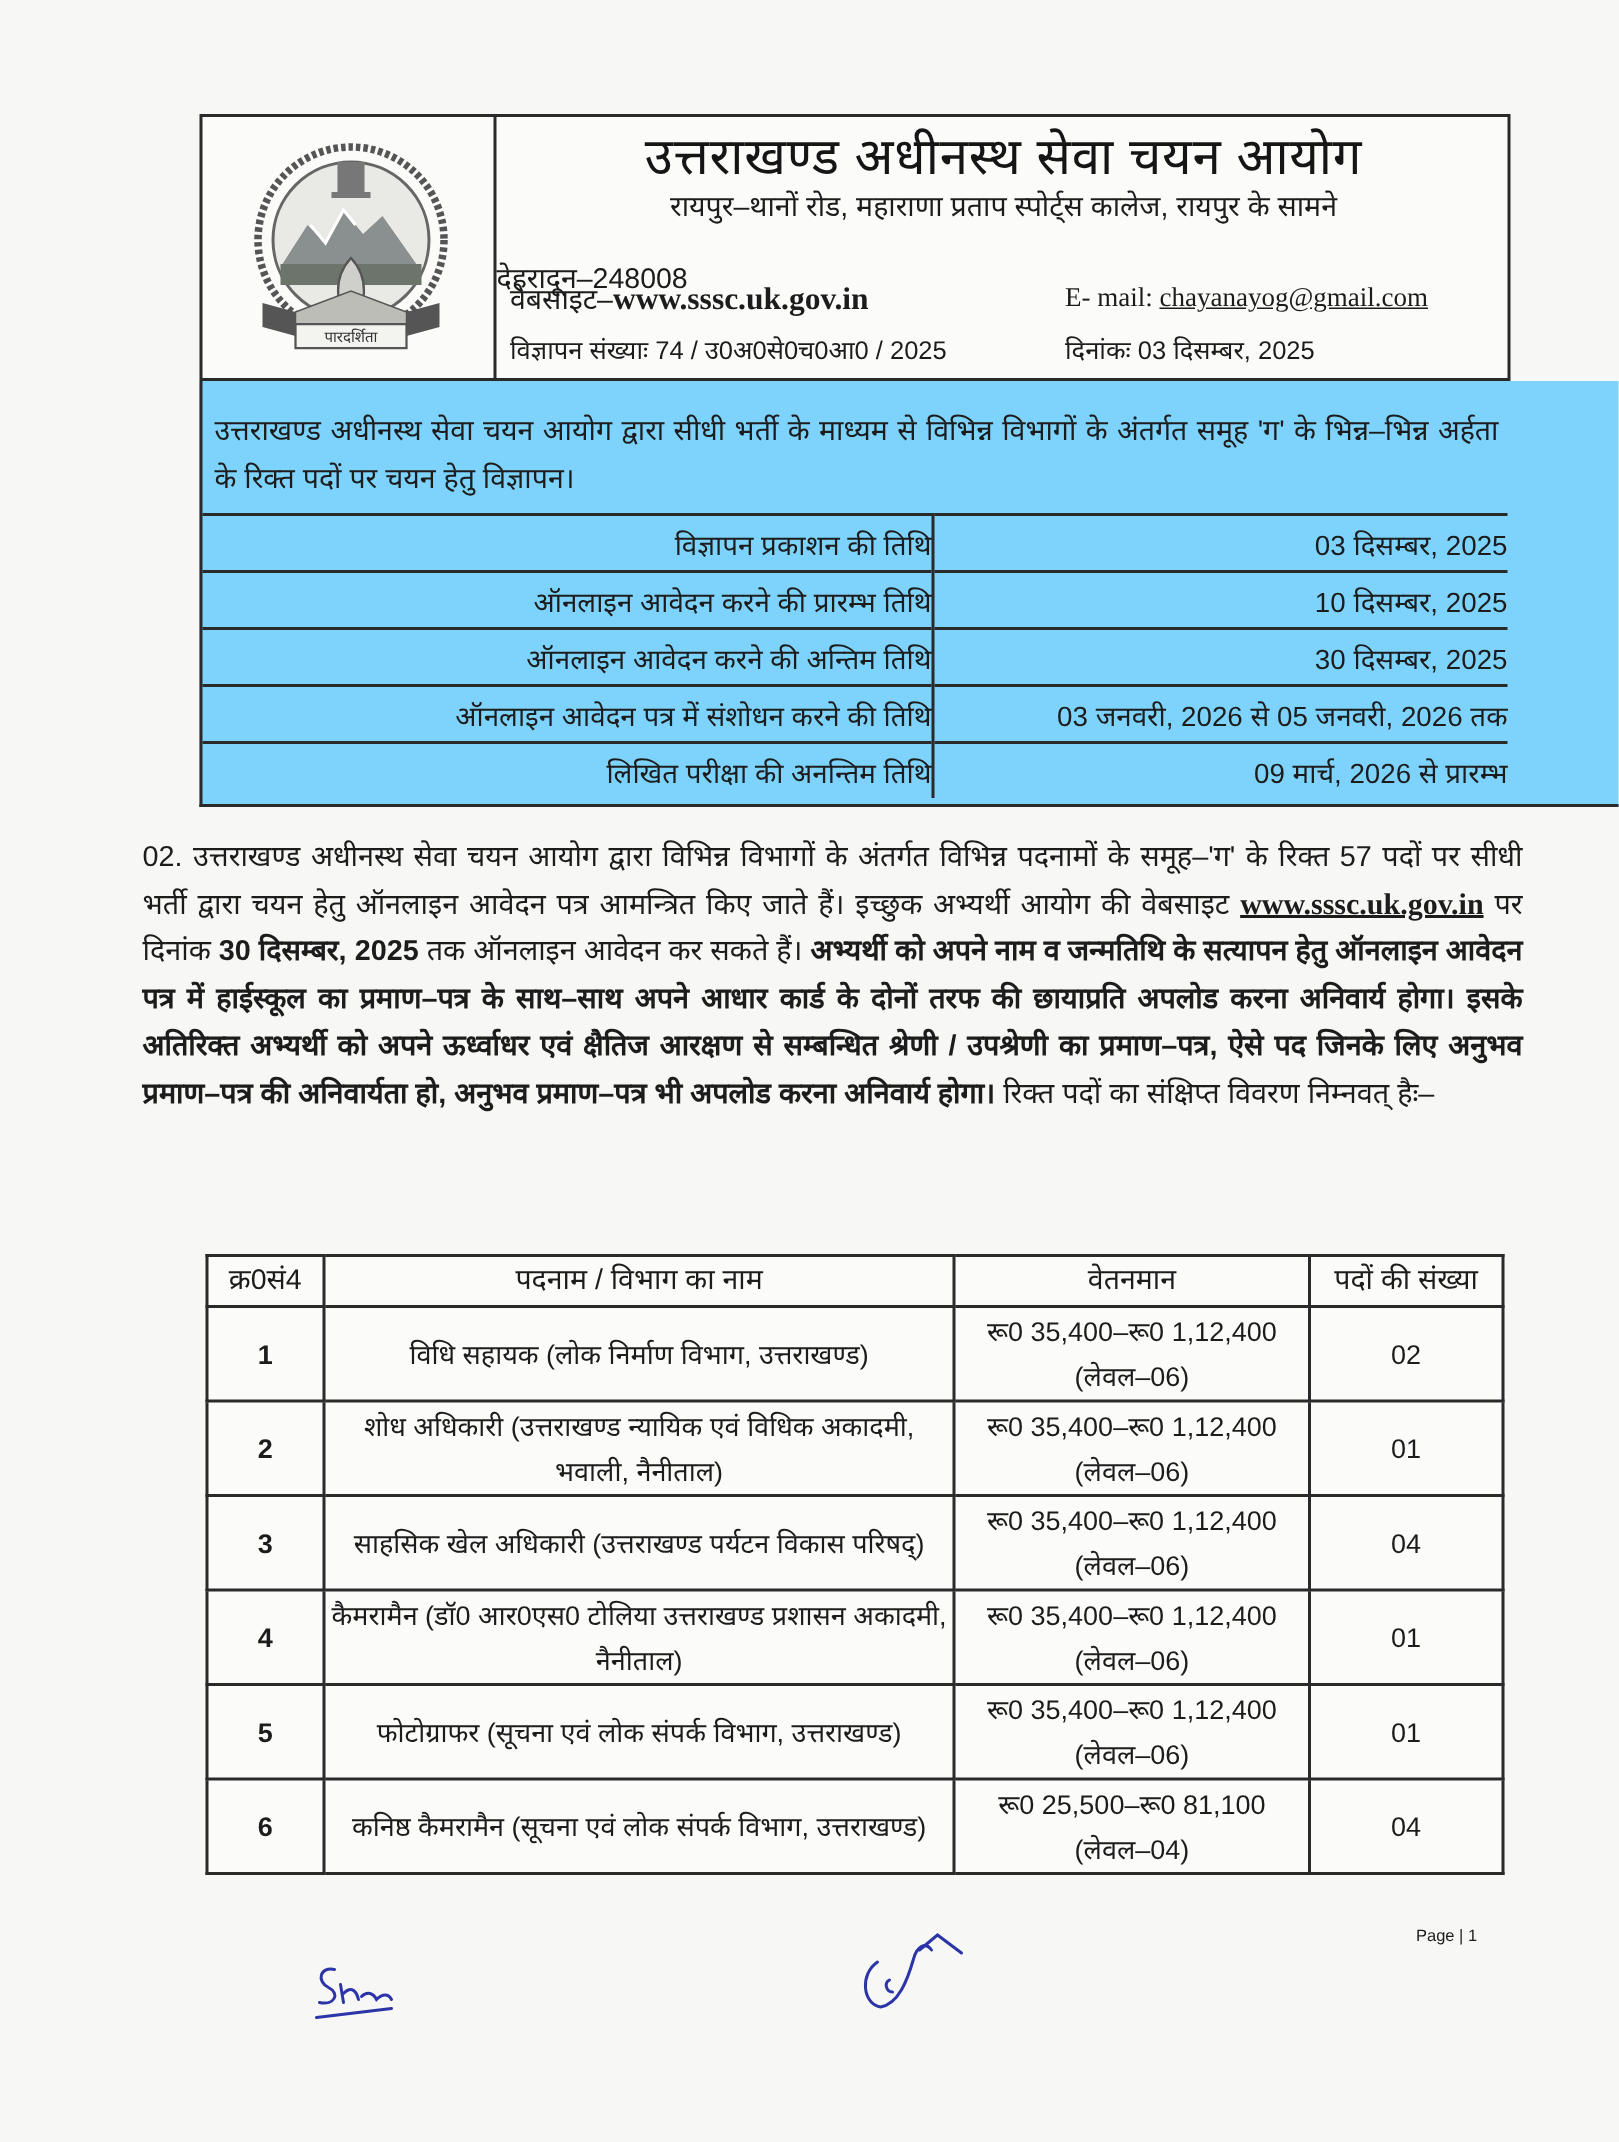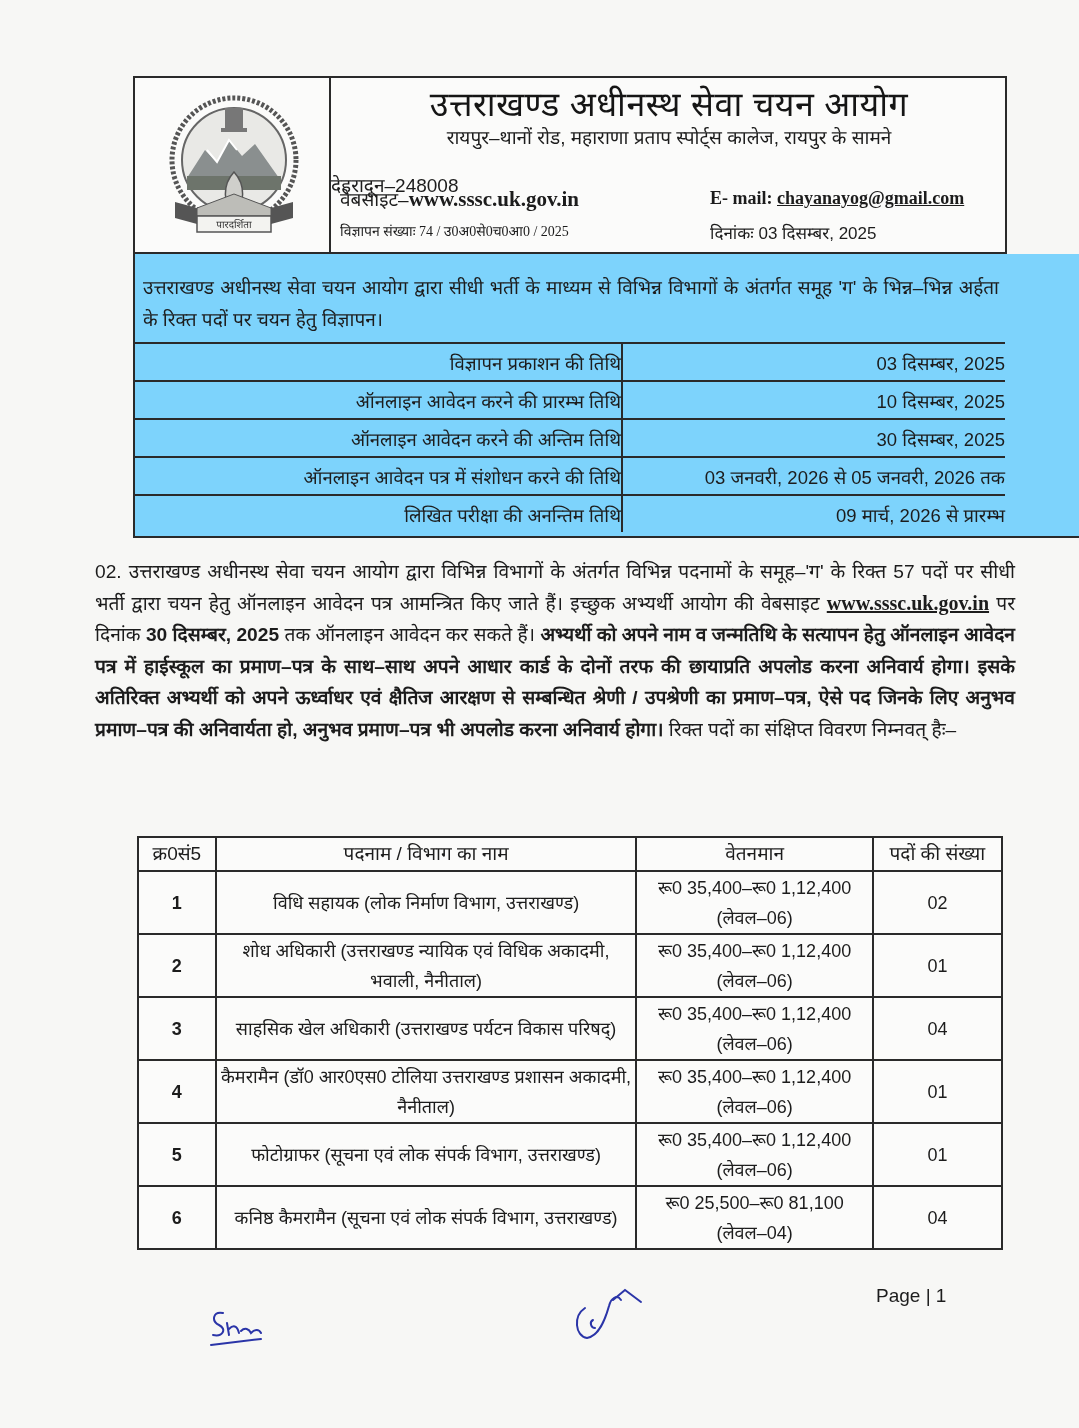--- a/index.html
+++ b/index.html
@@ -20,23 +20,23 @@
   }
   .logo-cell svg { position: absolute; left: 32px; top: 12px; }
   .org-title {
     left: 196px; width: 676px; top: 2px; text-align: center;
     font-size: 34px; font-weight: normal; letter-spacing: 0.5px; color: #151515;
   }
   .address { left: 196px; width: 676px; top: 46px; text-align: center; font-size: 19px; }
   .city { left: 196px; width: 676px; top: 94px; text-align: left; font-size: 19px; }
   .website-line { left: 205px; top: 108px; font-size: 19px; }
   .website-line .url { font-family: "Liberation Serif", serif; font-weight: bold; font-size: 21px; }
-  .email-line { left: 575px; top: 110px; font-family: "Liberation Serif", serif; font-size: 18px; font-weight: bold; }
+  .email-line { left: 575px; top: 110px; font-family: "Liberation Serif", serif; font-size: 18px; font-weight: normal; }
   .email-line .mail { text-decoration: underline; }
-  .adv-no { left: 205px; top: 143px; font-size: 14px; font-family: Liberation Serif, serif; }
+  .adv-no { left: 205px; top: 143px; font-size: 17px; }
   .adv-date { left: 575px; top: 143px; font-size: 17px; }
 
   
   .info-box {
     left: 133px; top: 254px; width: 1022px; height: 284px;
     border: 2px solid #2a2a2a; border-top: none; box-sizing: border-box; background: #7dd3fc;
   }
   .intro-text {
     left: 8px; top: 18px; width: 856px; font-size: 19px; line-height: 32px; text-align: justify;
   }
@@ -58,21 +58,21 @@
     left: 137px; top: 836px; width: 866px; border-collapse: collapse; background: #fbfbfa;
   }
   .posts-table th, .posts-table td {
     border: 2px solid #2a2a2a; padding: 0; text-align: center; font-size: 18px; line-height: 30px;
   }
   .posts-table th { font-weight: normal; height: 32px; font-size: 19px; }
   .posts-table td { height: 61px; }
   .posts-table td.sno { font-weight: bold; }
   .c1 { width: 76px; } .c2 { width: 422px; } .c3 { width: 236px; } .c4 { width: 128px; }
 
-  .page-num { left: 876px; top: 1285px; font-size: 19px; font-family: "Liberation Sans", sans-serif; }
+  .page-num { left: 944px; top: 1285px; font-size: 11px; font-family: "Liberation Sans", sans-serif; }
   .sig { stroke: #2b35a8; fill: none; stroke-width: 2; stroke-linecap: round; }
 </style>
 </head>
 <body>
 
 <div class="abs header-box">
   <div class="abs logo-cell">
     <svg width="135" height="152" viewBox="0 0 135 152">
       <circle cx="67" cy="70" r="62" fill="none" stroke="#555" stroke-width="5" stroke-dasharray="3 2"></circle>
       <circle cx="67" cy="70" r="52" fill="#e9e9e6" stroke="#666" stroke-width="2"></circle>
@@ -130,21 +130,21 @@
   </table>
 </div>
 
 <div class="abs para">
   <span>02.</span><span> उत्तराखण्ड अधीनस्थ सेवा चयन आयोग द्वारा विभिन्न विभागों के अंतर्गत विभिन्न पदनामों के समूह–'ग' के रिक्त 57 पदों पर सीधी भर्ती द्वारा चयन हेतु ऑनलाइन आवेदन पत्र आमन्त्रित किए जाते हैं। इच्छुक अभ्यर्थी आयोग की वेबसाइट </span><span class="url">www.sssc.uk.gov.in</span><span> पर दिनांक </span><b class="bold">30 दिसम्बर, 2025</b><span> तक ऑनलाइन आवेदन कर सकते हैं। </span><b class="bold">अभ्यर्थी को अपने नाम व जन्मतिथि के सत्यापन हेतु ऑनलाइन आवेदन पत्र में हाईस्कूल का प्रमाण–पत्र के साथ–साथ अपने आधार कार्ड के दोनों तरफ की छायाप्रति अपलोड करना अनिवार्य होगा। इसके अतिरिक्त अभ्यर्थी को अपने ऊर्ध्वाधर एवं क्षैतिज आरक्षण से सम्बन्धित श्रेणी / उपश्रेणी का प्रमाण–पत्र, ऐसे पद जिनके लिए अनुभव प्रमाण–पत्र की अनिवार्यता हो, अनुभव प्रमाण–पत्र भी अपलोड करना अनिवार्य होगा।</b><span> रिक्त पदों का संक्षिप्त विवरण निम्नवत् हैः–</span>
 </div>
 
 <table class="abs posts-table">
   <thead>
     <tr>
-      <th class="c1">क्र0सं5</th>
+      <th class="c1">क्र0सं4</th>
       <th class="c2">पदनाम / विभाग का नाम</th>
       <th class="c3">वेतनमान</th>
       <th class="c4">पदों की संख्या</th>
     </tr>
   </thead>
   <tbody id="posts-body">
       <tr>
         <td class="c1 sno">1</td>
         <td class="c2">विधि सहायक (लोक निर्माण विभाग, उत्तराखण्ड)</td>
         <td class="c3">

